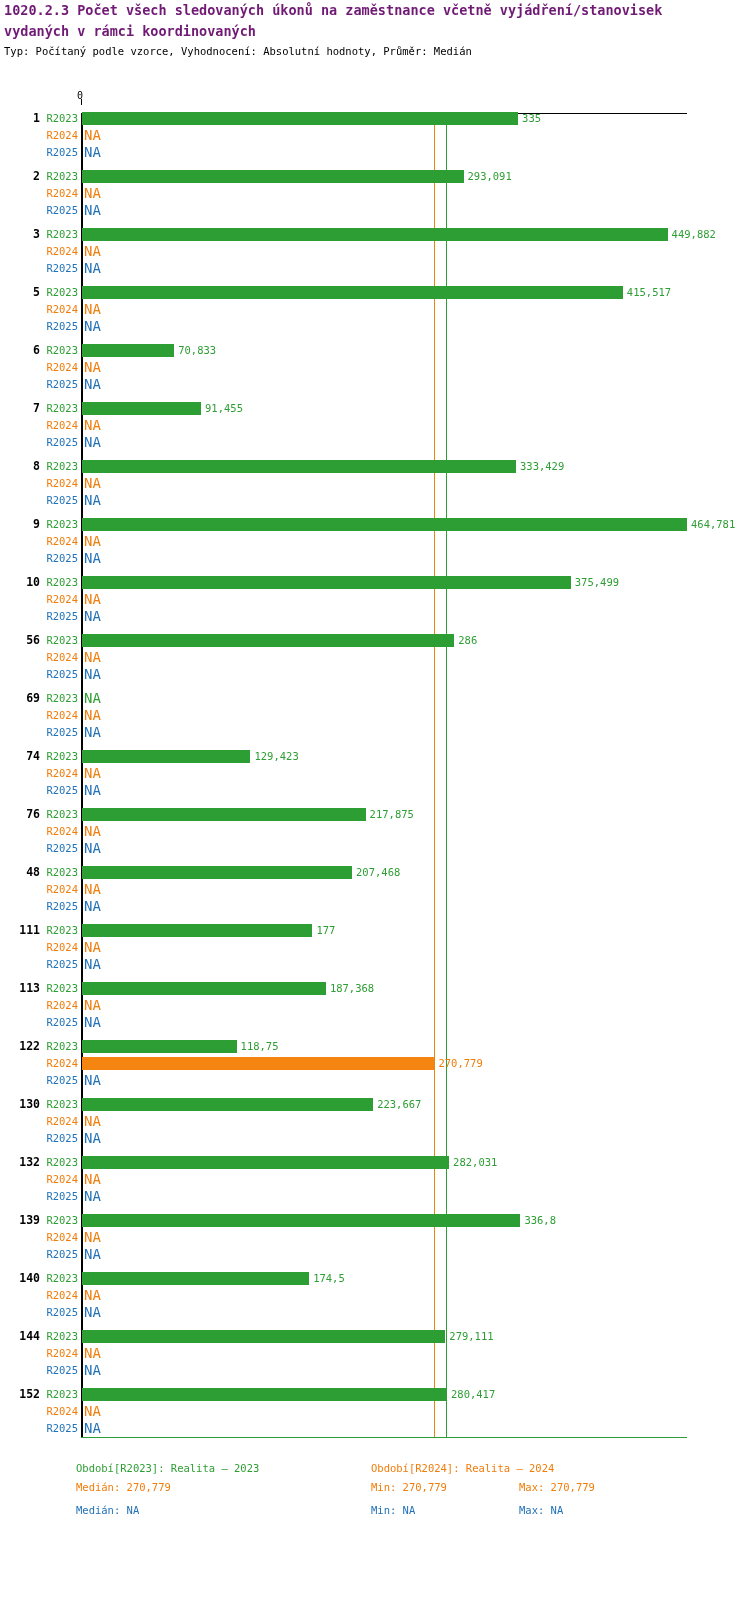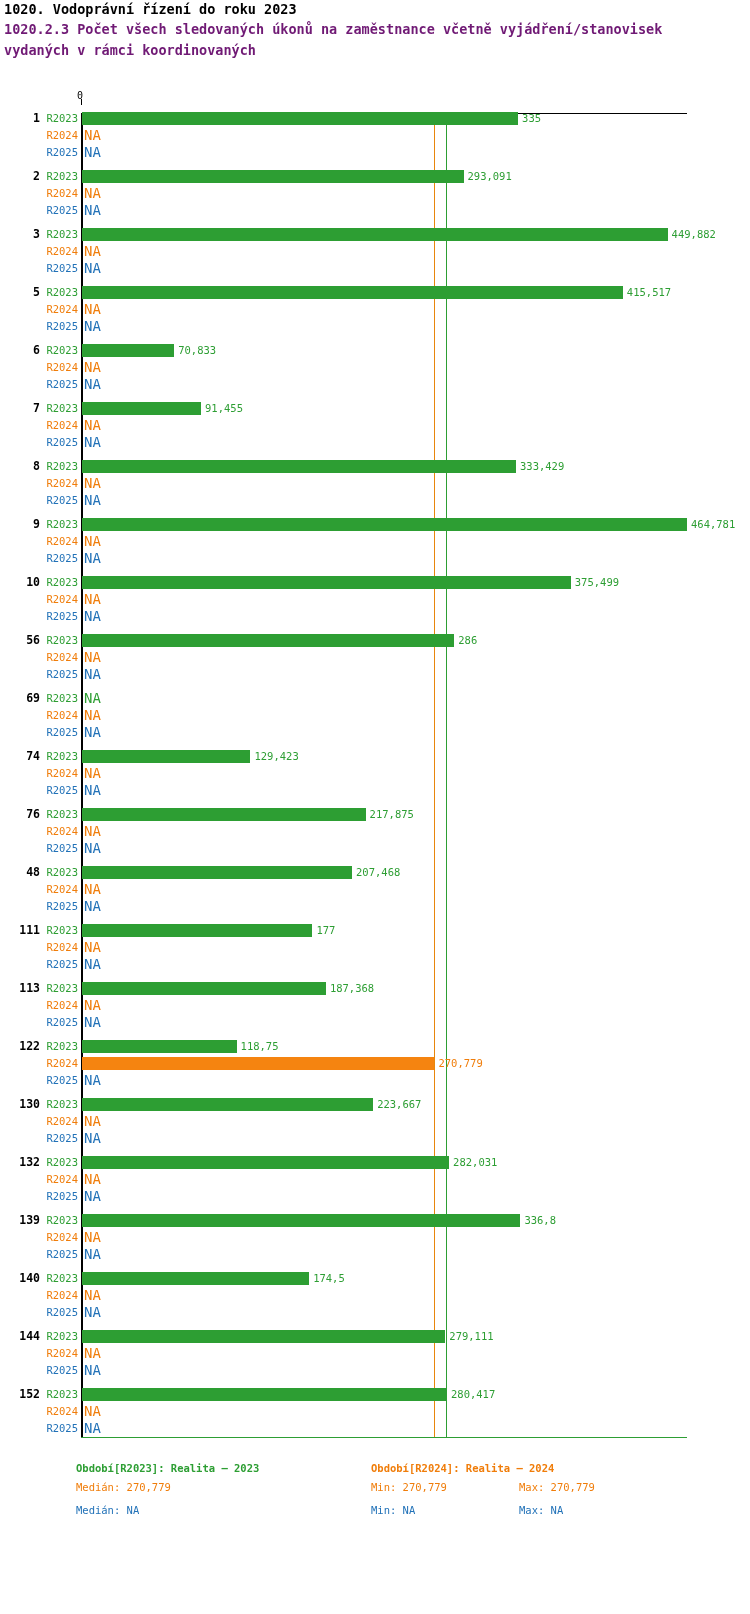--- a/index.html
+++ b/index.html
@@ -107,34 +107,34 @@
   .bg2023 { background: #2d9e33; }
   .bg2024 { background: #f58410; }
 
   
   .footer {
     position: absolute; left: 0; top: 1462px;
     width: 750px;
     font-family: "DejaVu Sans Mono", monospace;
     font-size: 10.5px;
   }
-  .flegend { position: relative; height: 19px; font-weight: bold; }
+  .flegend { position: relative; height: 19px; }
   .fcell { position: absolute; white-space: nowrap; }
   .col1 { left: 76px; }
   .col2 { left: 371px; }
   .col3 { left: 519px; }
   .statrow { position: relative; height: 23px; }
 </style>
 </head>
 <body>
 
 <div class="header">
-  <div class="title1">1020. Vodoprávní řízení do roku 2023</div>
   <div class="title2">1020.2.3 Počet všech sledovaných úkonů na zaměstnance včetně vyjádření/stanovisek</div>
   <div class="title2">vydaných v rámci koordinovaných</div>
+  <div class="subtitle">Typ: Počítaný podle vzorce, Vyhodnocení: Absolutní hodnoty, Průměr: Medián</div>
 </div>
 
 <div class="plot" id="plot">
   <div class="axis-origin-label">0</div>
   <div class="axis-tick"></div>
   <div class="axis-top-line"></div>
   <div class="axis-vline" id="axis-vline" style="height: 1324px;"></div>
   <div class="axis-bottom-line" id="axis-bottom-line" style="top: 1333px; width: 606px;"></div>
   <div class="refline median-orange" id="ref-orange" style="left: 434.47px; height: 1324px;"></div>
   <div class="refline median-green" id="ref-green" style="left: 446.166px; height: 1324px;"></div>

